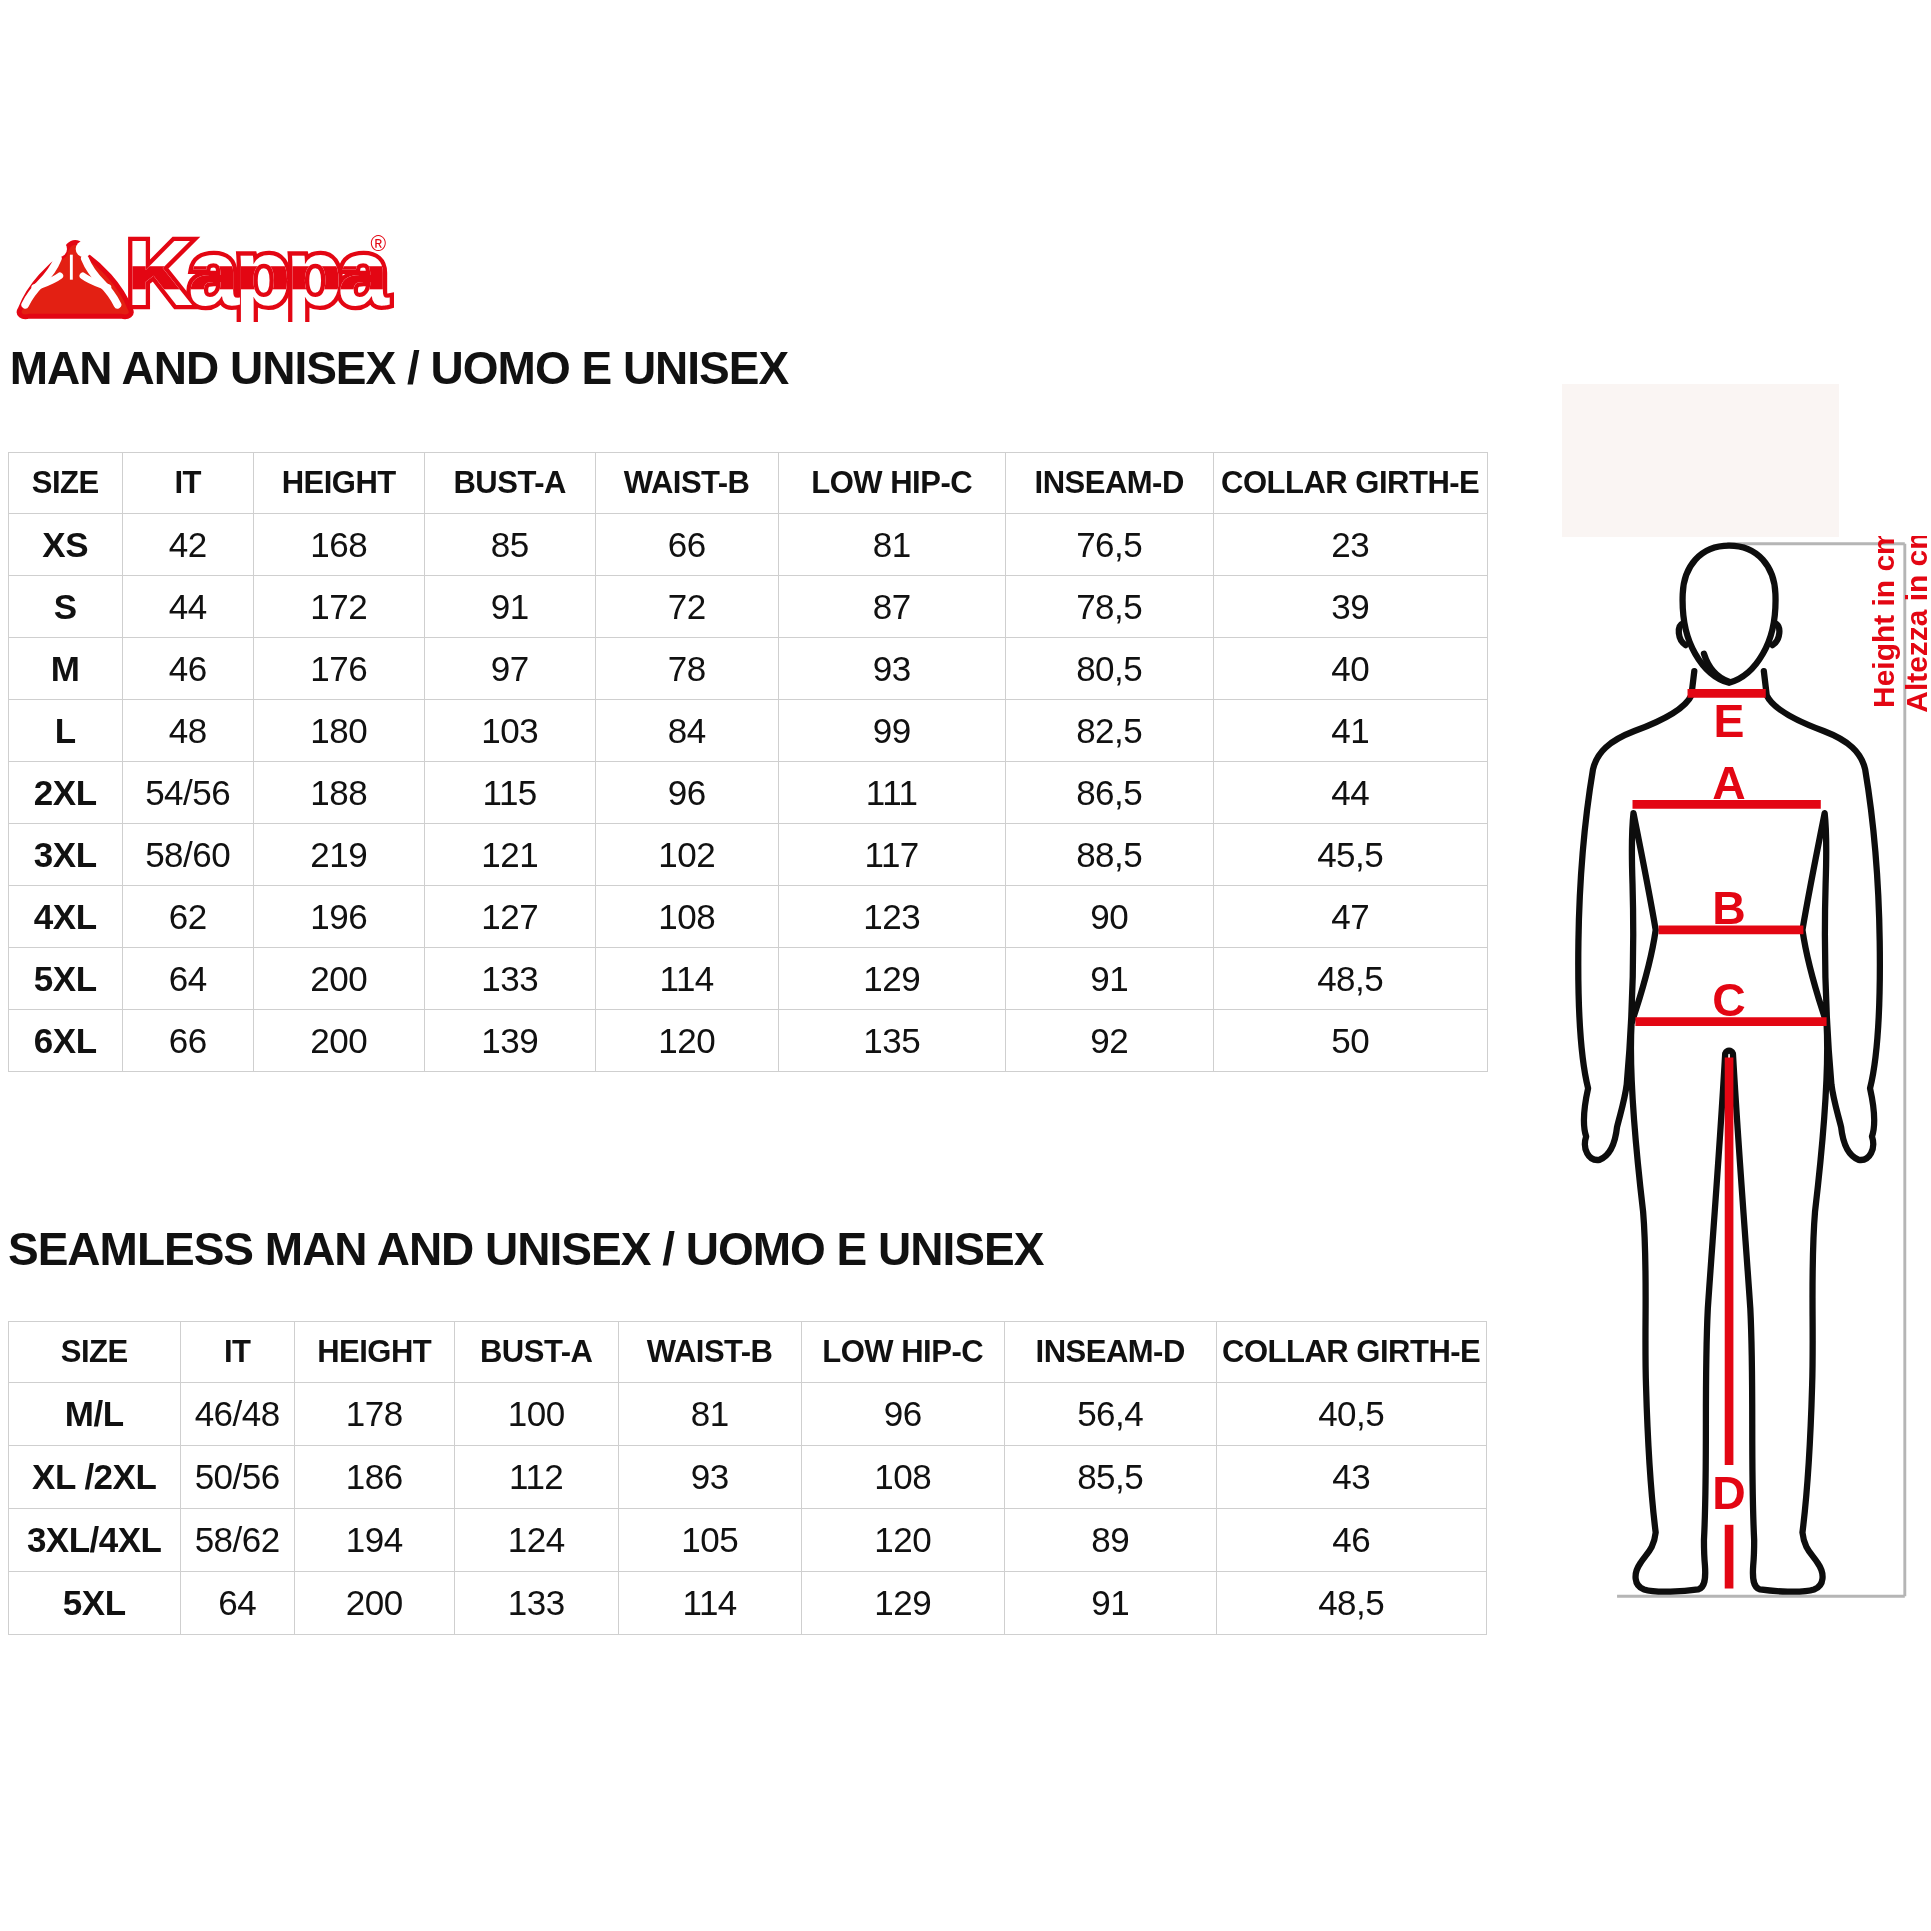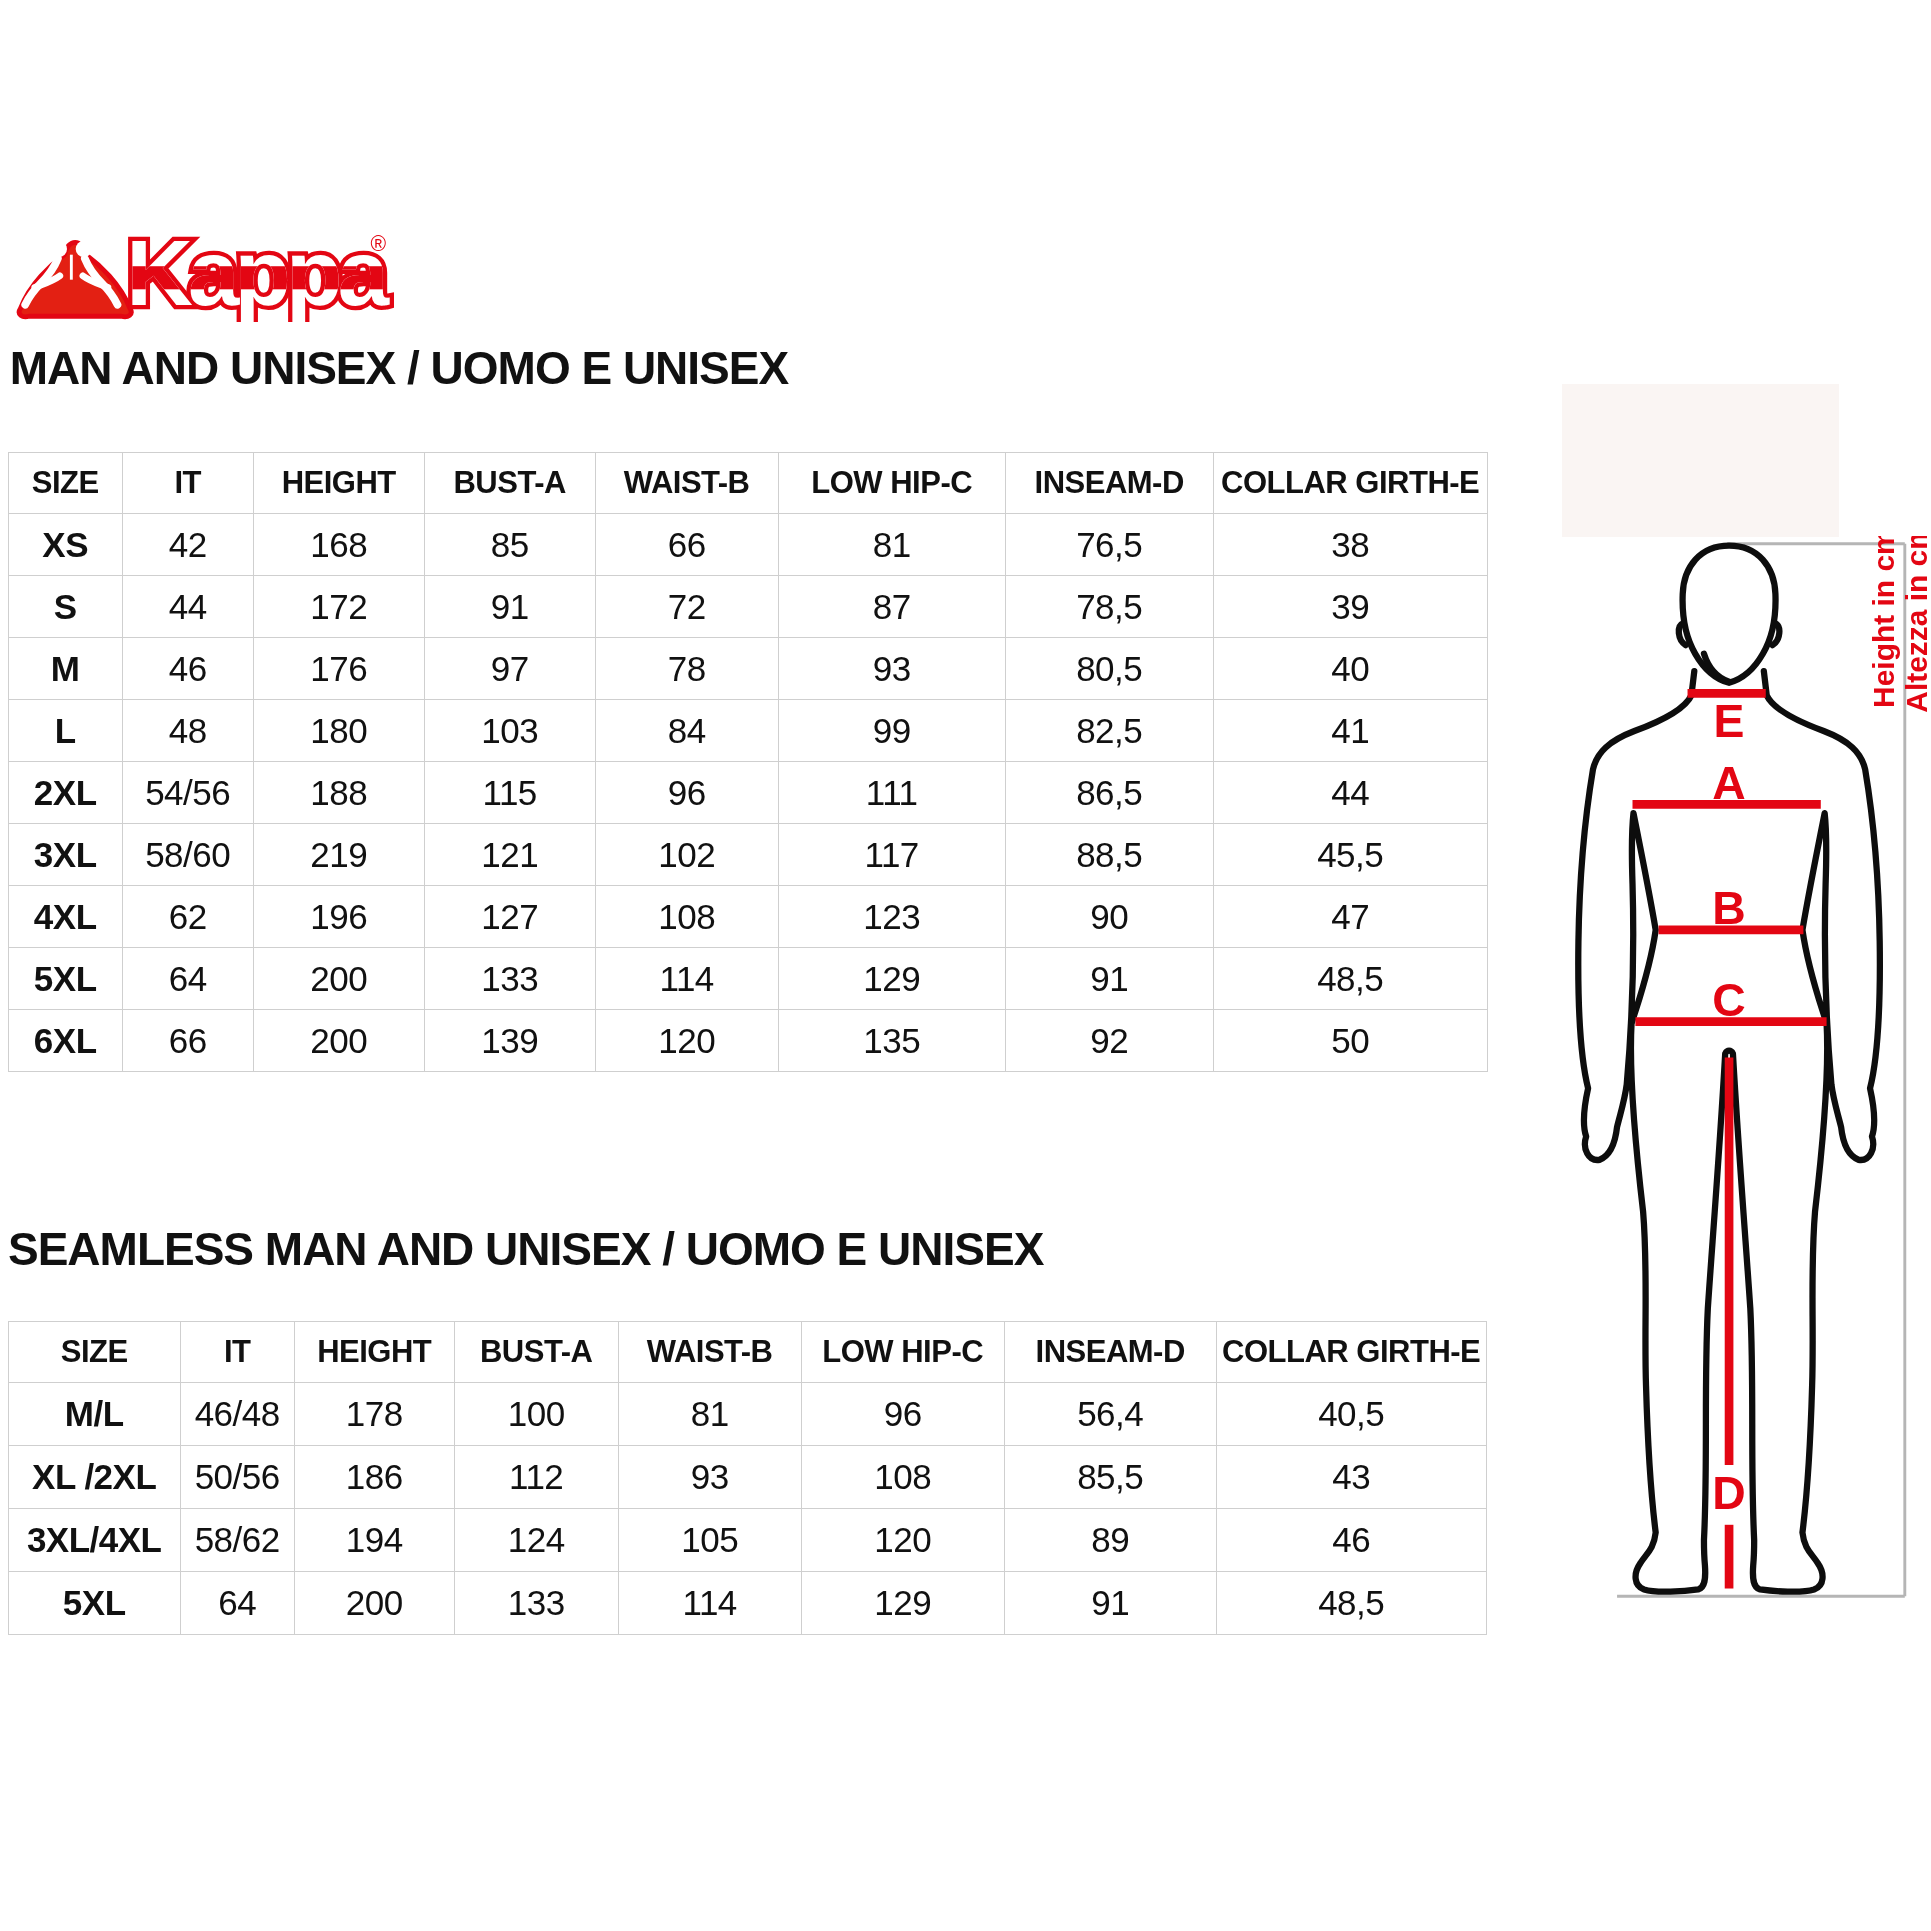--- a/index.html
+++ b/index.html
@@ -95,21 +95,21 @@
     </thead>
   <tbody>
       <tr>
         <td>XS</td>
         <td>42</td>
         <td>168</td>
         <td>85</td>
         <td>66</td>
         <td>81</td>
         <td>76,5</td>
-        <td>38</td>
+        <td>23</td>
       </tr>
       <tr>
         <td>S</td>
         <td>44</td>
         <td>172</td>
         <td>91</td>
         <td>72</td>
         <td>87</td>
         <td>78,5</td>
         <td>39</td>

